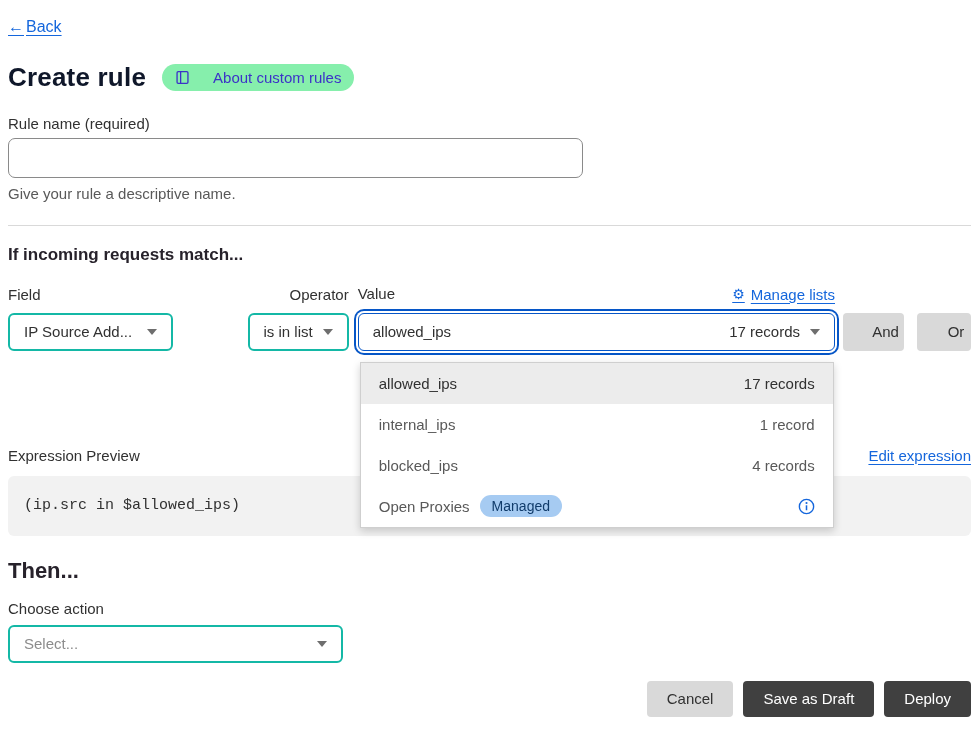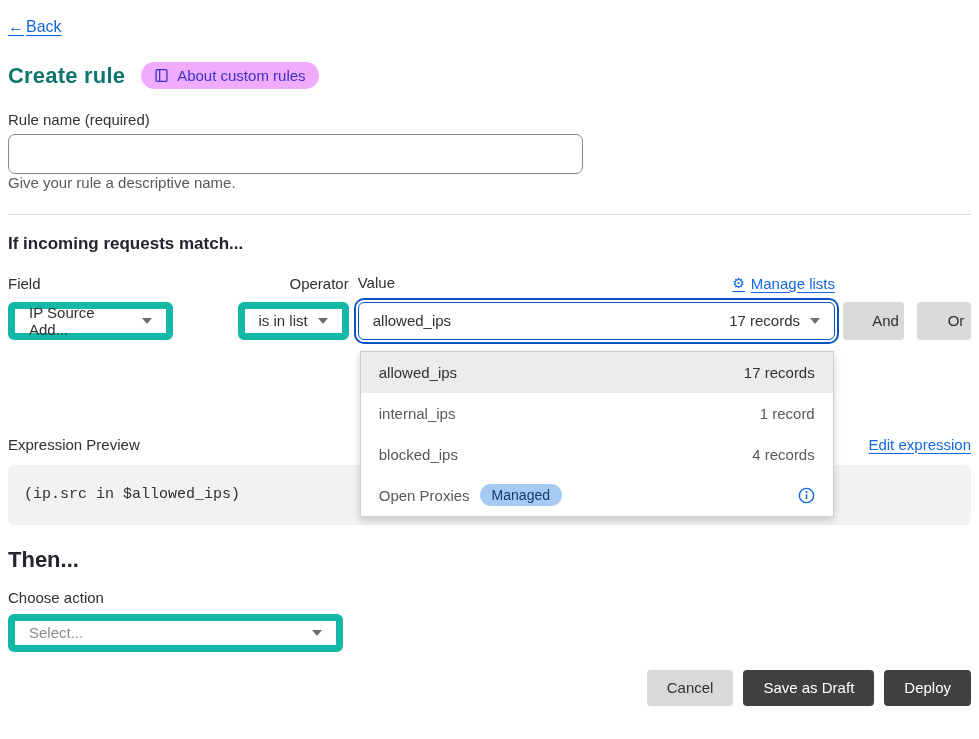--- a/index.html
+++ b/index.html
@@ -4,45 +4,45 @@
 <style>
   * { margin:0; padding:0; box-sizing:border-box; }
   html,body { width:979px; height:739px; background:#ffffff; overflow:hidden; }
   body { font-family:"Liberation Sans", sans-serif; color:#313131; font-size:15px; padding:18px 8px 0 8px; position:relative; }
 
   a, .link { color:#1466dc; text-decoration:underline; text-underline-offset:3px; cursor:pointer; }
 
   .back-link { display:inline-flex; align-items:center; gap:2px; font-size:16px; }
 
   .title-row { display:flex; align-items:center; margin-top:26px; }
-  .page-title { font-size:22px; font-weight:700; color:#0f766e; letter-spacing:.2px; }
-  .about-badge { display:inline-flex; align-items:center; gap:8px; margin-left:16px;
-    background:#f0abfc; color:#3c32c8; border-radius:14px; padding:5px 13px; font-size:15px; cursor:pointer;justify-content:flex-end; }
+  .page-title { font-size:26px; font-weight:700; color:#0f172a; letter-spacing:.2px; }
+  .about-badge { display:inline-flex; align-items:center; gap:23px; margin-left:16px;
+    background:#86efac; color:#3c32c8; border-radius:14px; padding:5px 13px; font-size:15px; cursor:pointer;justify-content:flex-end; }
   .about-badge svg { display:block; }
 
   .form-label { display:block; margin-top:22px; font-size:15px; color:#313131; }
   .rule-name-input { margin-top:6px; width:575px; height:40px; border:1px solid #8a8a8a; border-radius:7px;
     font-size:15px; padding:0 12px; font-family:"Liberation Sans", sans-serif; color:#313131; outline:none; display:block; }
-  .helper-text { color:#595959; font-size:15px; }
+  .helper-text { margin-top:7px; color:#595959; font-size:15px; }
 
   .divider { margin-top:23px; border:none; border-top:1px solid #d9d9d9; }
 
   .section-heading { margin-top:19px; font-size:17px; font-weight:700; color:#27222b; }
 
   .match-row { margin-top:20px; display:flex; align-items:flex-end; }
   .match-col { display:flex; flex-direction:column; }
   .col-label { font-size:15px; color:#313131; margin-bottom:10px; }
   .col-field { width:167px; margin-right:10px; }
   .col-operator { width:167px; margin-right:9px;align-items:flex-end; }
   .col-value { width:482px; position:relative; }
   .value-header { display:flex; justify-content:space-between; align-items:baseline; margin-bottom:10px; }
   .manage-lists { display:inline-flex; align-items:center; gap:6px; font-size:15px; }
   .gear-glyph { font-size:14px; text-decoration:none; display:inline-block; }
 
-  .select { height:38px; background:#fff; border:7px solid #14b8a6; border-radius:6px;
+  .select { height:38px; background:#fff; border:2px solid #14b8a6; border-radius:6px;
     display:flex; align-items:center; padding:0 14px; cursor:pointer; font-size:15px; color:#313131; }
   .select .grow { flex:1; }
   .chev { width:0; height:0; border-left:5px solid transparent; border-right:5px solid transparent;
     border-top:6px solid #6e6e6e; margin-left:10px; flex:none; }
   .select.focused { border:1px solid #0656c7; box-shadow:0 0 0 2px #ffffff, 0 0 0 4px #0656c7; }
   .select .meta { color:#313131; margin-left:10px; }
 
   .logic-btns { display:flex; align-items:flex-end; margin-left:8px; gap:13px; }
   .btn { border:none; border-radius:4px; font-family:"Liberation Sans", sans-serif; font-size:15px; cursor:pointer;padding-left:24px; }
   .btn-gray { background:#d9d9d9; color:#313131; }

